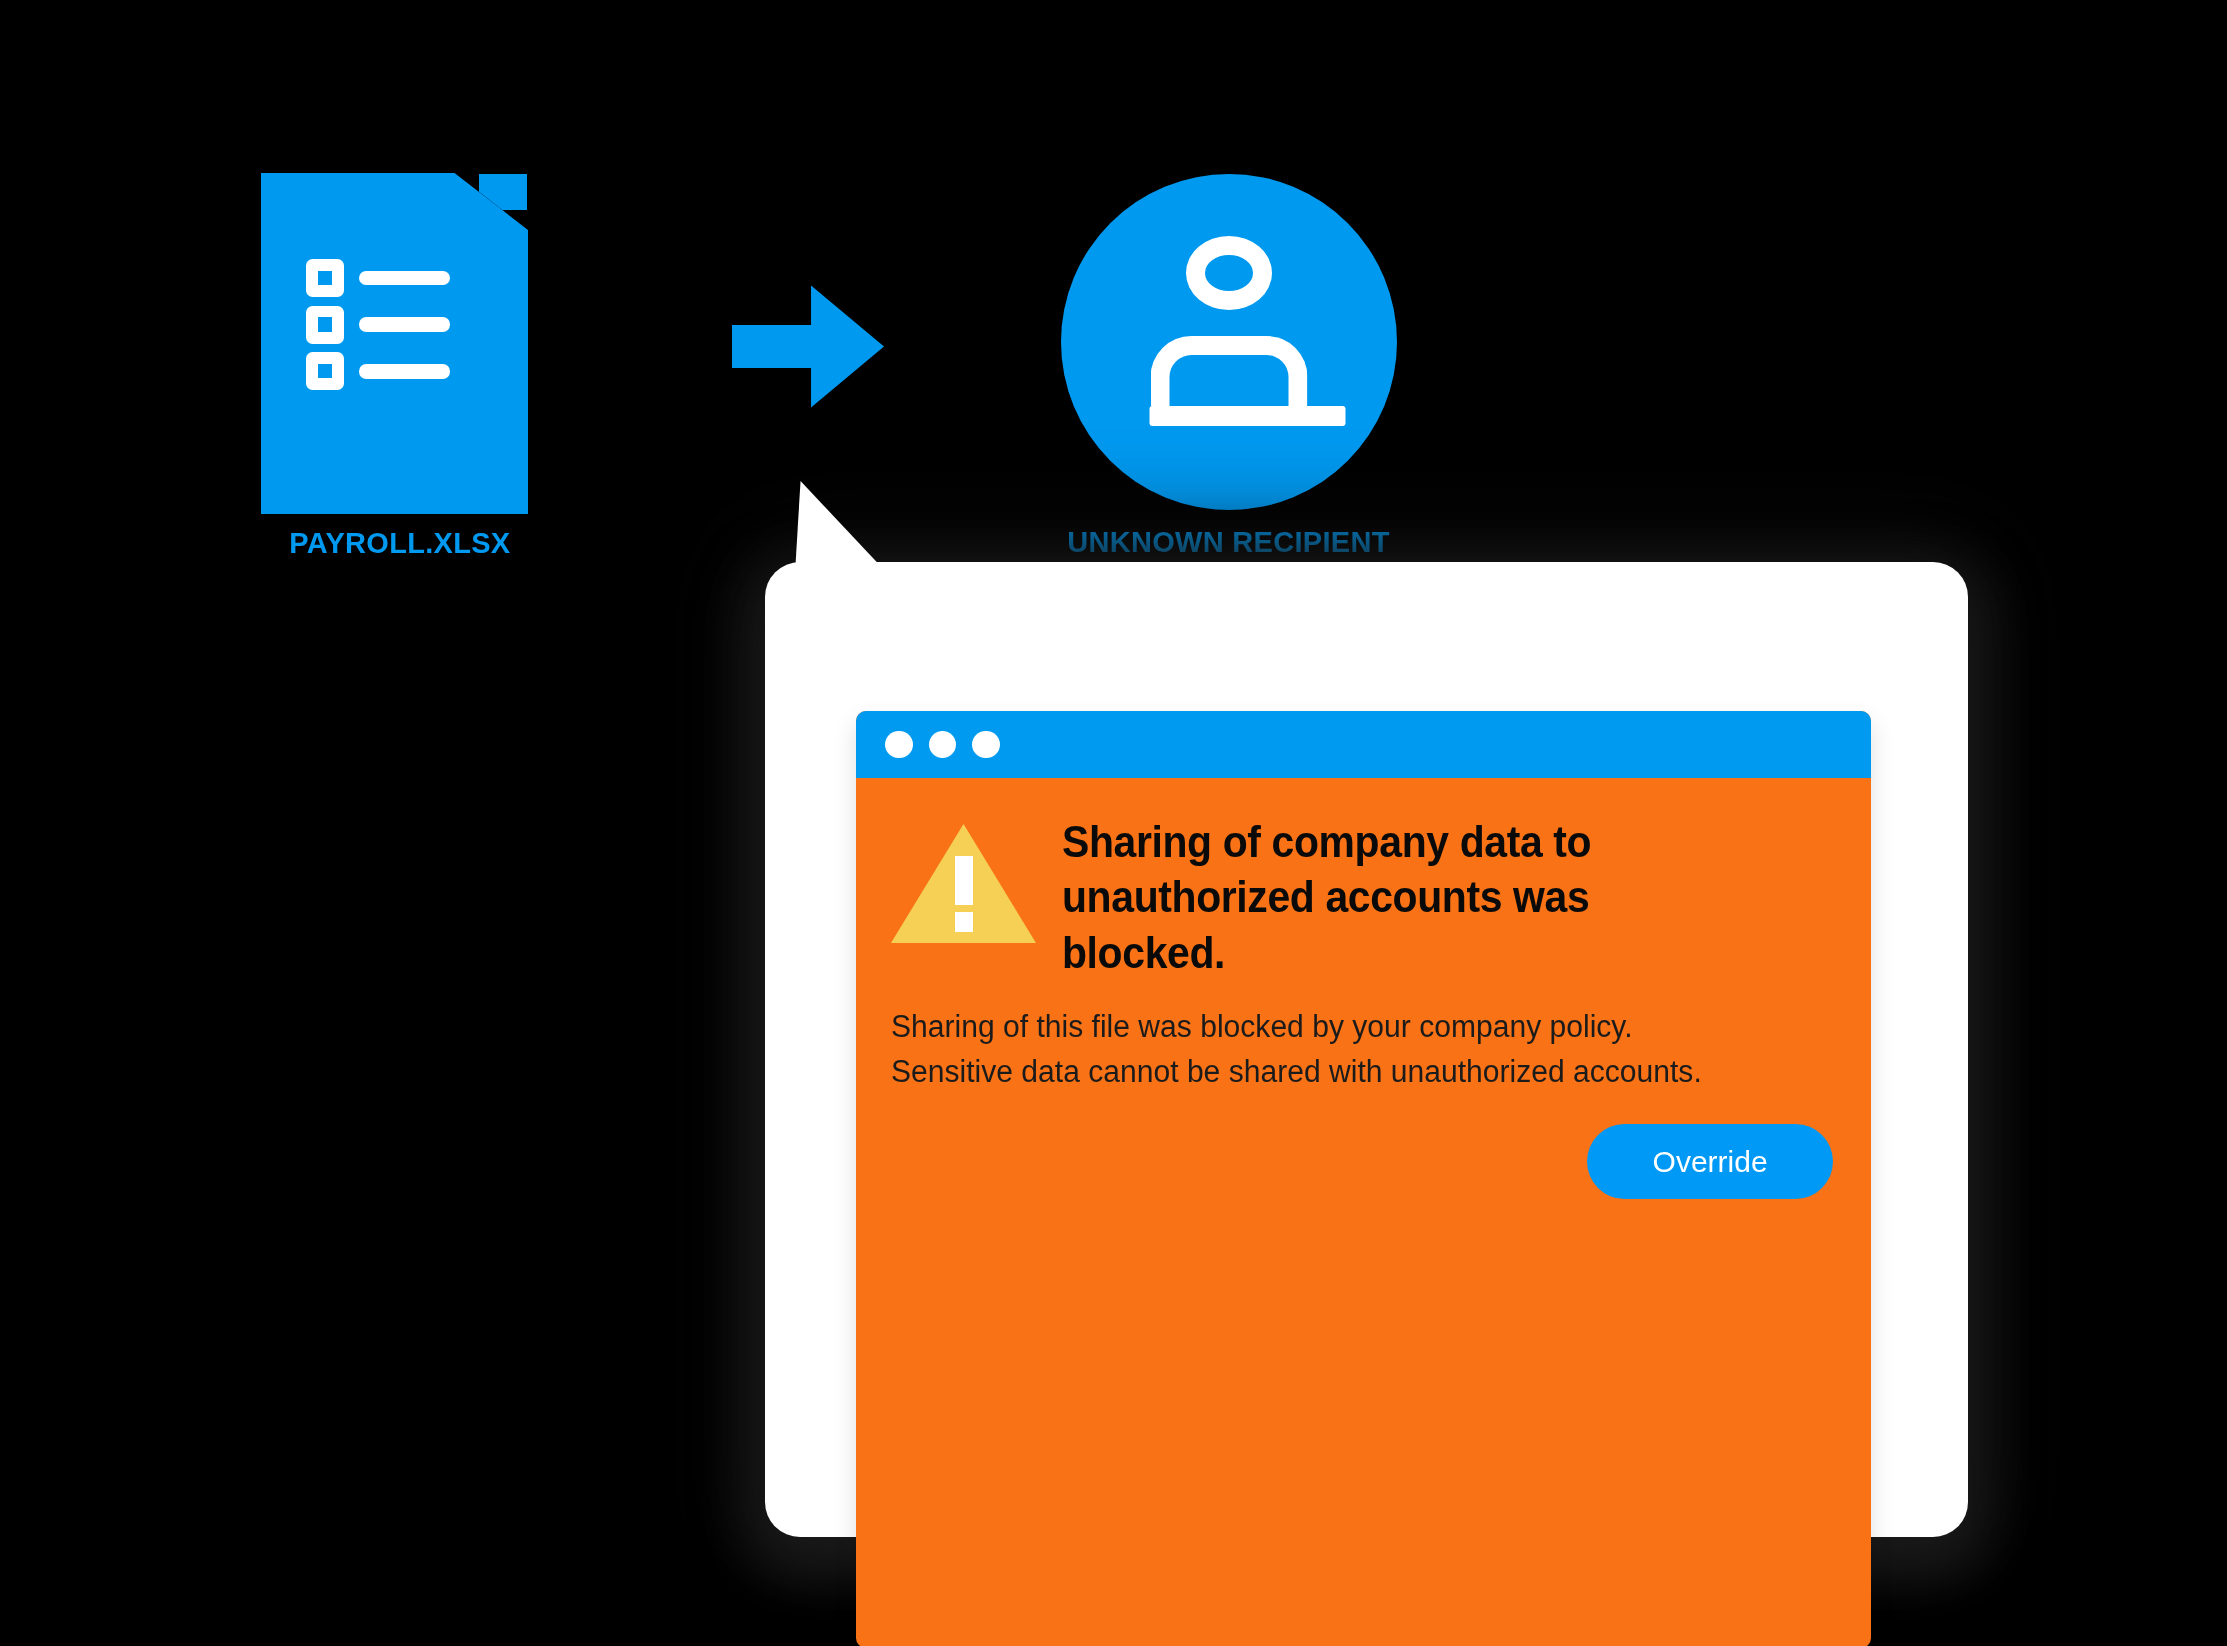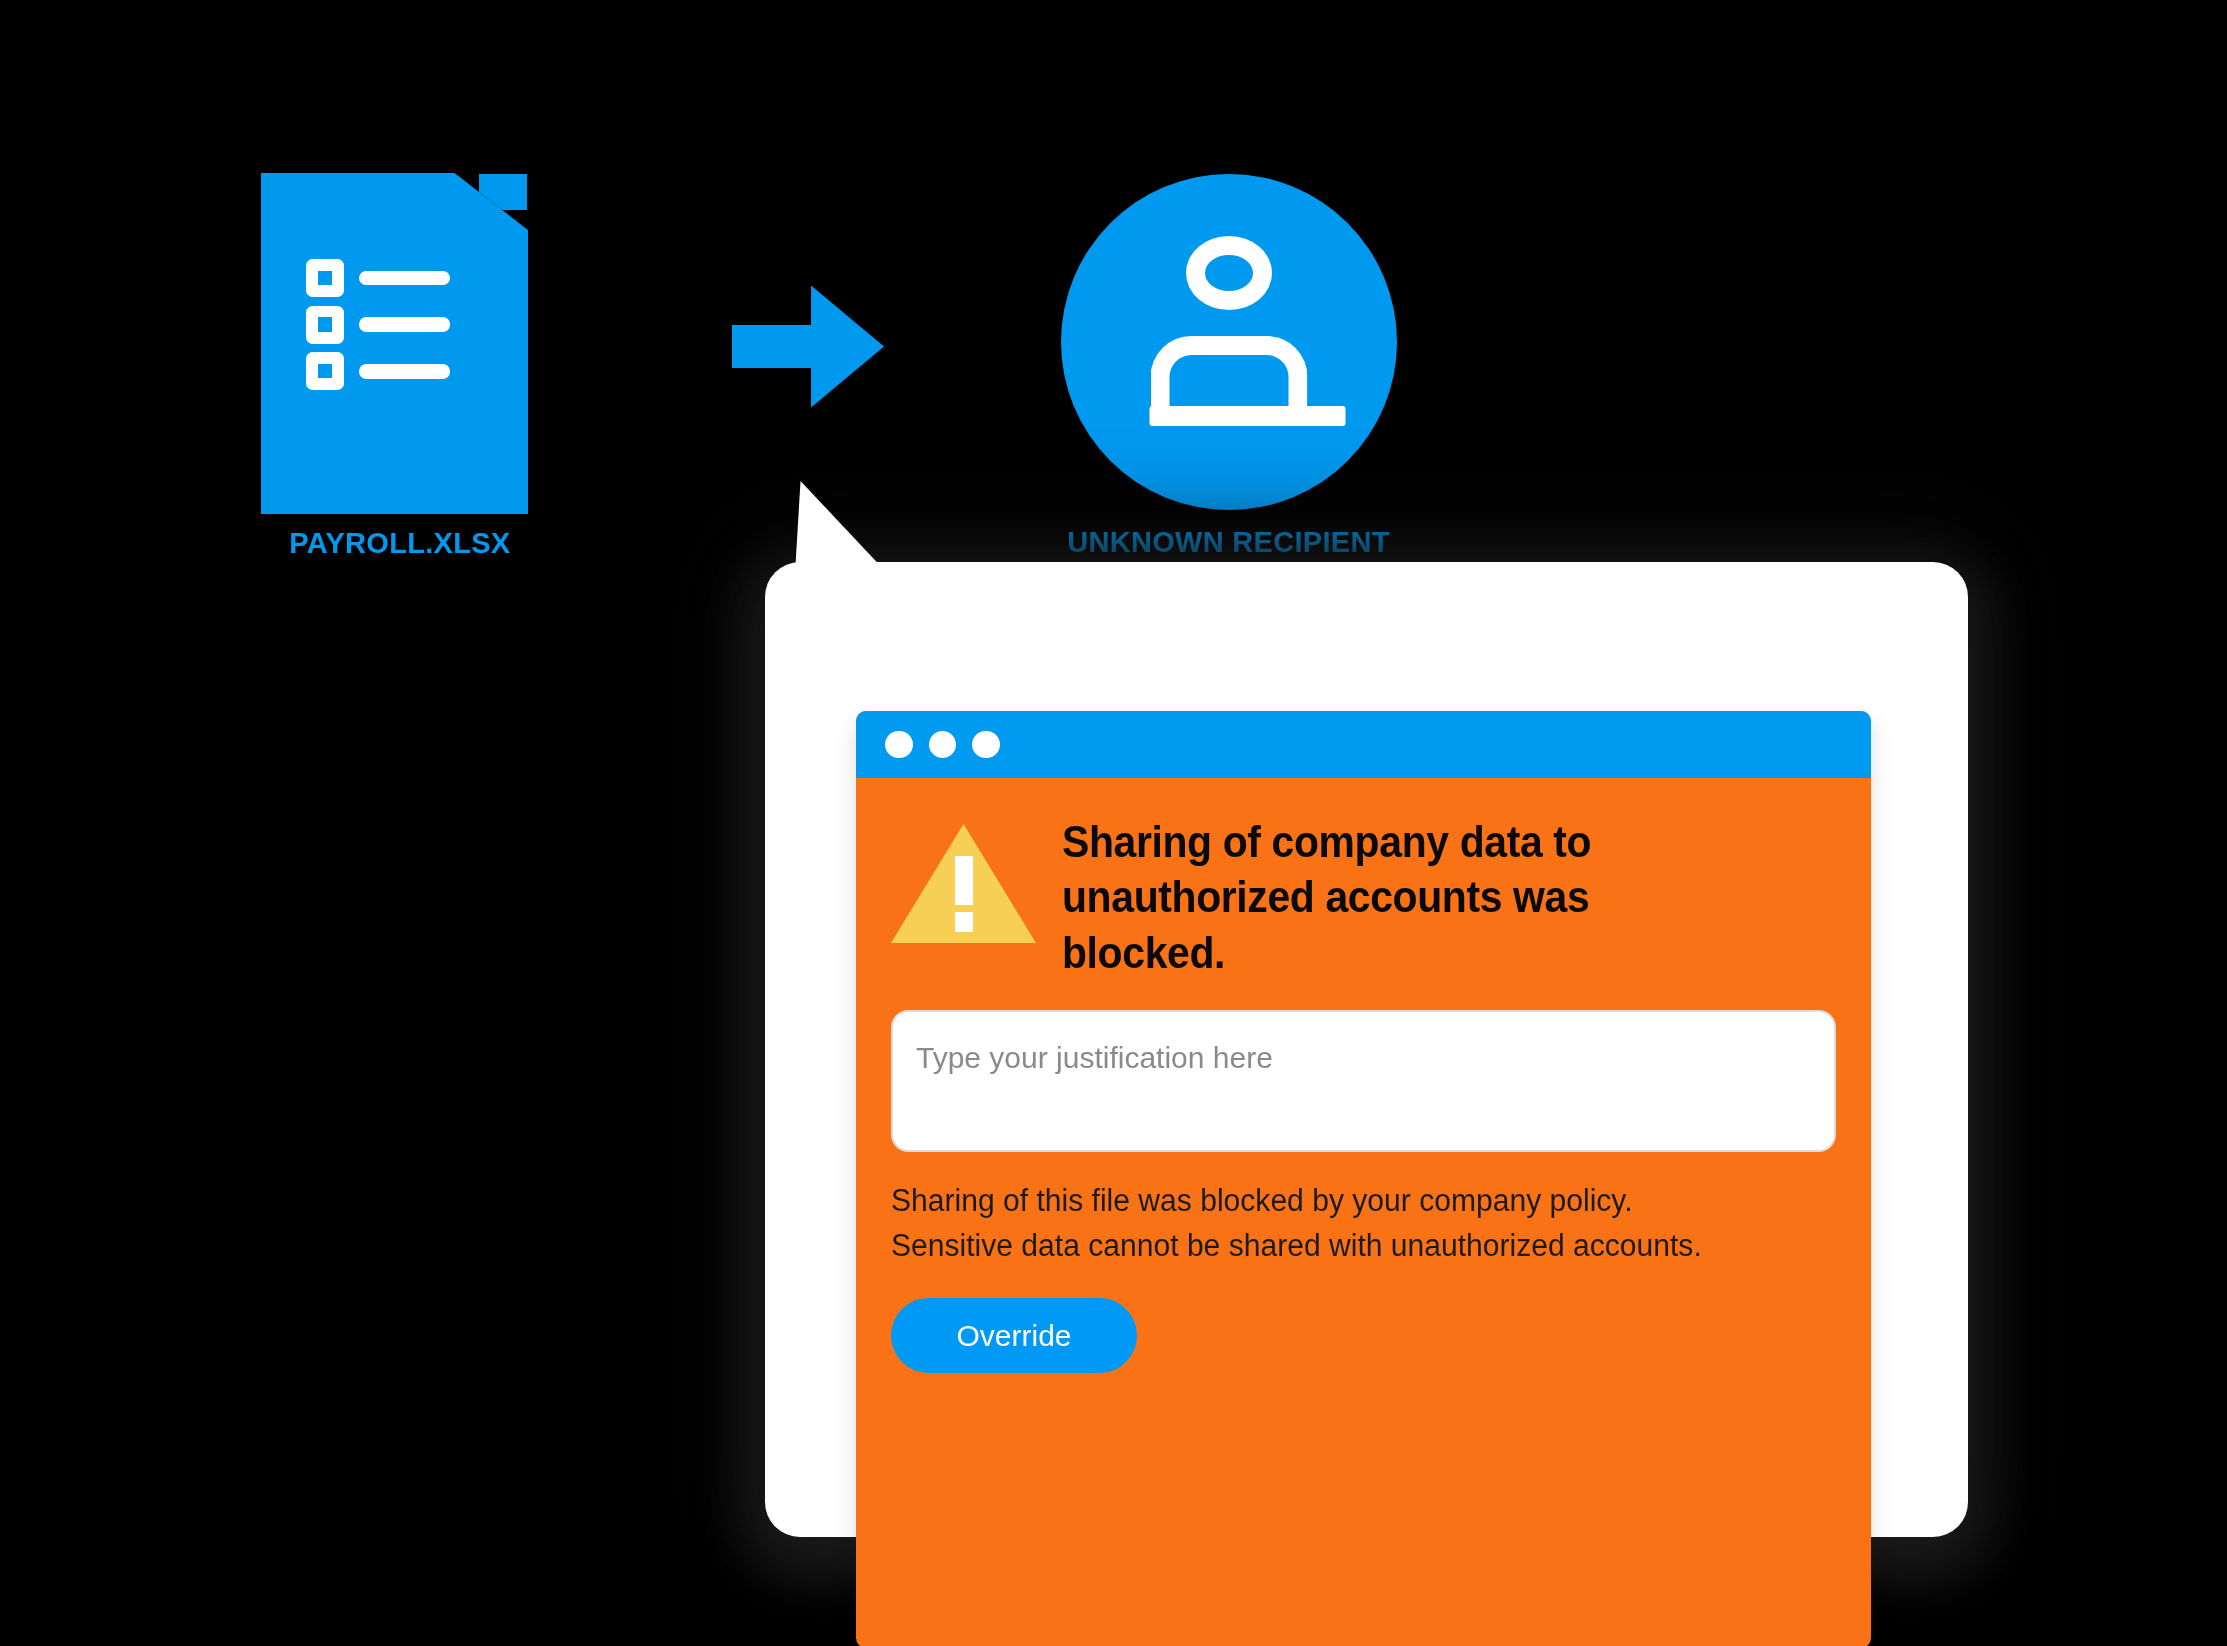--- a/index.html
+++ b/index.html
@@ -315,21 +315,20 @@
     transform: scaleX(0.97);
     transform-origin: left top;
   }
 
   .btn-row {
     margin-top: 29px;
     display: flex;
     justify-content: flex-end;
     gap: 19px;
     padding-right: 2.9px;
-    flex-direction: column;
   }
 
   .btn {
     border: none;
     border-radius: 72px;
     font-family: "Liberation Sans", sans-serif;
     font-size: 30px;
     cursor: pointer;
     height: 75px;
     display: inline-flex;
@@ -403,21 +402,20 @@
 
         <div class="alert-row">
           <div class="warn-icon">
             <div class="warn-tri"></div>
             <div class="warn-bang-bar"></div>
             <div class="warn-bang-dot"></div>
           </div>
           <div class="alert-title">Sharing of company data to unauthorized accounts was blocked.</div>
         </div>
 
-        <textarea class="justify-input" placeholder="Type your justification here" style=""></textarea>
 
         <div class="policy-text">Sharing of this file was blocked by your company policy.
 Sensitive data cannot be shared with unauthorized accounts.</div>
 
         <div class="btn-row">
           <button class="btn btn-primary">Override</button>
         </div>
 
       </div>
     </div>

